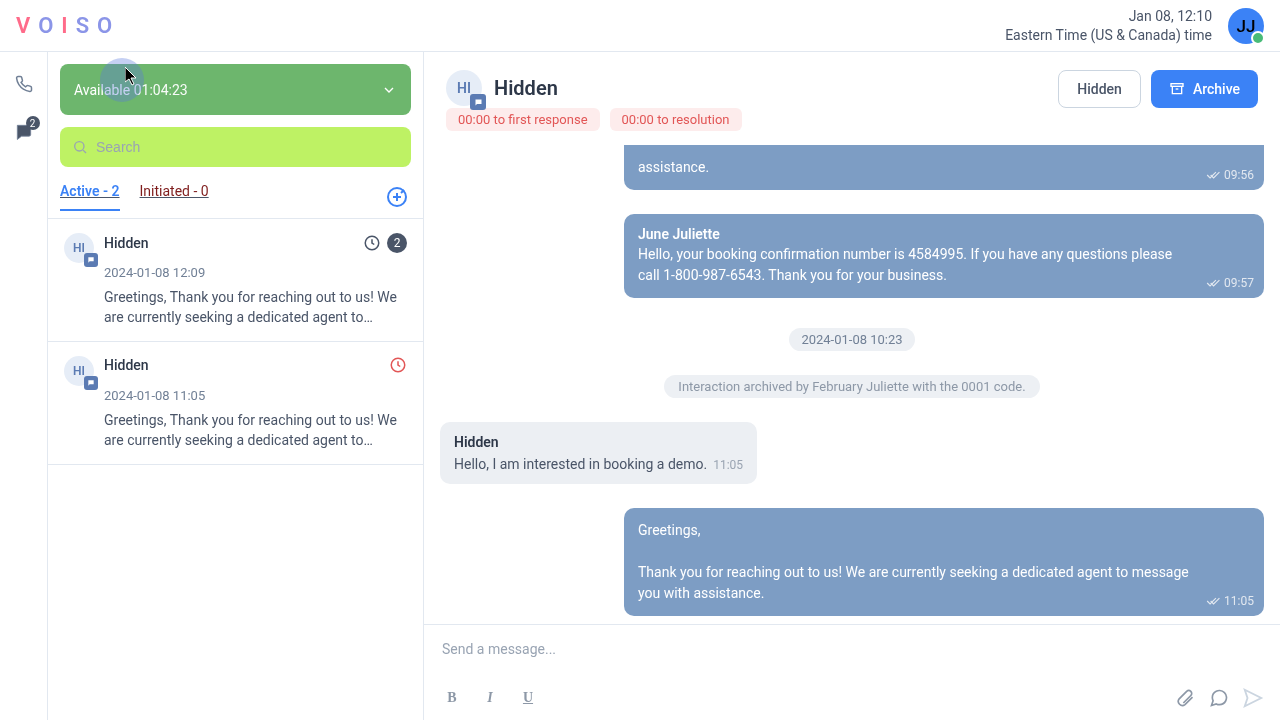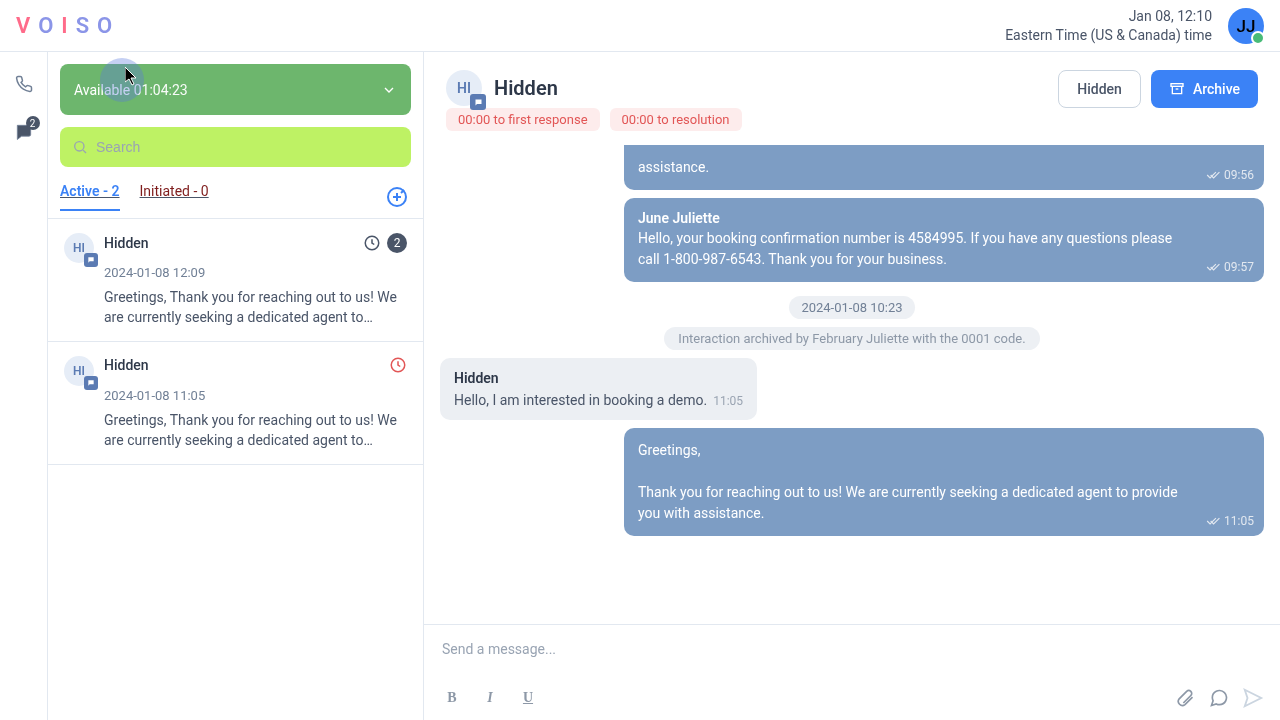--- a/index.html
+++ b/index.html
@@ -64,21 +64,21 @@
   .hdr-name { font-size:20px; font-weight:600; color:#2d3748; }
   .hdr-buttons { display:flex; gap:10px; }
   .btn { height:38px; padding:0 18px; border-radius:8px; display:flex; align-items:center; gap:8px; cursor:pointer; font-size:14px; font-weight:500; }
   .btn-outline { border:1px solid #cbd5e0; background:#fff; color:#4a5568; }
   .btn-primary { background:#3b82f6; color:#fff; border:none; }
   .btn-primary svg { stroke:#fff; }
 
   .alert-pills { display:flex; gap:10px; margin-left:58px; margin-top:0; }
   .alert-pill { background:#fdecec; color:#e25656; font-size:13px; padding:4px 12px; border-radius:6px; }
 
-  .messages { flex:1; overflow:auto; padding:12px 16px 10px 16px; display:flex; flex-direction:column; gap:8px; }
+  .messages { flex:1; overflow:auto; padding:12px 16px 10px 16px; display:flex; flex-direction:column; gap:24px; }
   .bubble-out { align-self:flex-end; max-width:640px; background:#7d9dc4; color:#fff; border-radius:10px; padding:12px 14px; position:relative; }
   .bubble-out.partial { border-top-left-radius:0; border-top-right-radius:0; margin-top:-12px; }
   .bubble-out .sender { font-weight:600; margin-bottom:2px; }
   .bubble-out .body { font-size:14px; line-height:1.5; }
   .bubble-out .meta { position:absolute; right:10px; bottom:8px; display:flex; align-items:center; gap:4px; color:#e2e8f0; font-size:12px; }
   .bubble-out .body { padding-right:56px; }
 
   .date-sep { align-self:center; background:#edf0f4; color:#718096; font-size:13px; padding:4px 12px; border-radius:12px; margin-top:6px; }
   .sys-note { align-self:center; background:#edf0f4; color:#8d98a7; font-size:13px; padding:4px 14px; border-radius:12px; }
 
@@ -279,21 +279,21 @@
 
     <div class="bubble-in">
       <div class="sender">Hidden</div>
       <span class="body">Hello, I am interested in booking a demo.</span><span class="time">11:05</span>
     </div>
 
     <div class="bubble-out" style="width:736px;">
       <div class="body" style="padding-right:0;">
         <div>Greetings,</div>
         <br>
-        <div style="padding-right:56px;">Thank you for reaching out to us! We are currently seeking a dedicated agent to provide you with assistance.</div>
+        <div style="padding-right:56px;">Thank you for reaching out to us! We are currently seeking a dedicated agent to message you with assistance.</div>
       </div>
       <div class="meta">
           <svg width="14" height="14" viewBox="0 0 24 24" fill="none" stroke="#e2e8f0" stroke-width="2">
             <polyline points="2 12 7 17 17 7"></polyline>
             <polyline points="8 12 13 17 23 7"></polyline>
           </svg>
           <span>11:05</span>
         </div>
     </div>
   </div>

